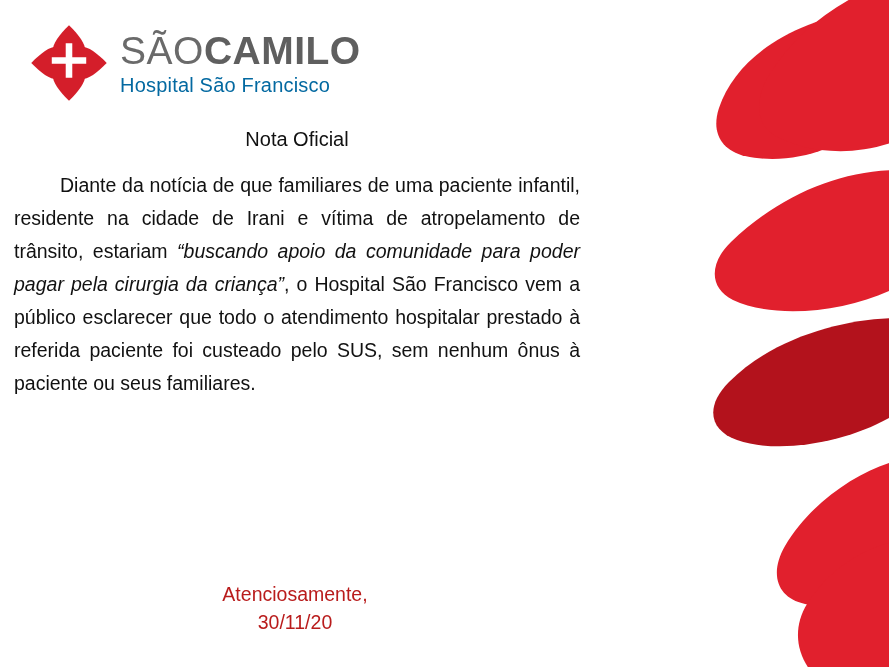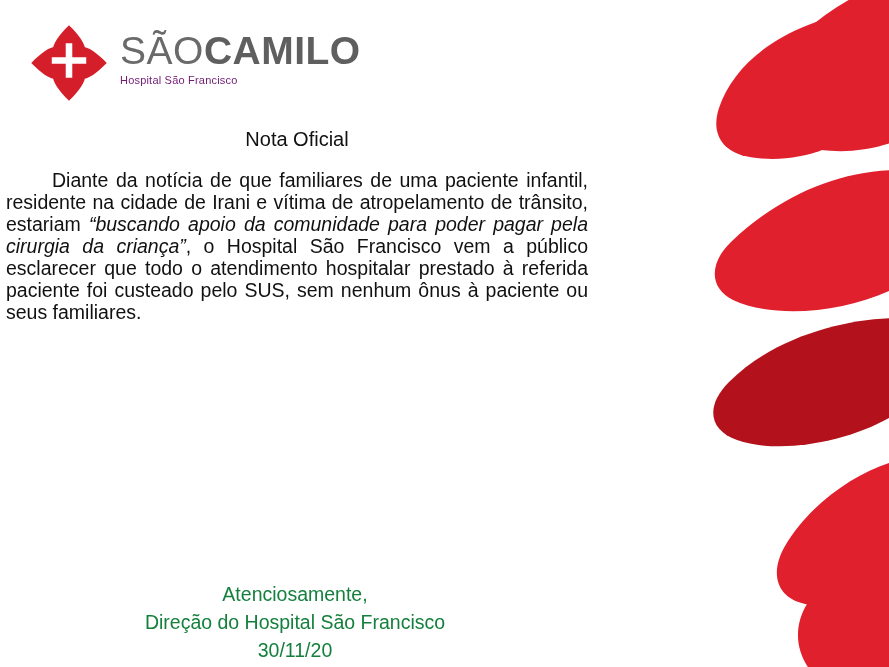--- a/index.html
+++ b/index.html
@@ -48,22 +48,22 @@
     line-height: 42px;
     letter-spacing: 0.5px;
     color: #6a6a6a;
     white-space: nowrap;
   }
   .logo-title .bold {
     font-weight: bold;
     color: #5f5f5f;
   }
   .logo-sub {
-    font-size: 11px;
-    color: #701a75;
+    font-size: 20px;
+    color: #0369a1;
     margin-top: 2px;
     letter-spacing: 0.2px;
     white-space: nowrap;
   }
 
   
   .doc {
     position: absolute;
     left: 0;
     top: 128px;
@@ -73,44 +73,44 @@
   }
   .doc-title {
     text-align: center;
     font-weight: normal;
     font-size: 20px;
     margin: 0 0 18px 0;
     color: #111;
   }
   .para {
     font-size: 19.5px;
-    line-height: 22px;
+    line-height: 33px;
     text-align: justify;
     text-justify: inter-word;
-    margin: 0;
+    margin: 8px;
     color: #111;
     text-indent: 46px;
   }
   .para + .para {
     margin-top: 0px;
   }
   .para .quote {
     font-style: italic;
   }
 
   
   .signature {
     position: absolute;
     left: 0;
     top: 580px;
     width: 590px;
     text-align: center;
     font-size: 19.5px;
     line-height: 28px;
-    color: #15803d;
+    color: #b91c1c;
   }
 </style>
 </head>
 <body>
 
 <svg class="petals" viewBox="0 0 320 667" preserveAspectRatio="none" aria-hidden="true">
 
   <path d="M330 10 C250 20 196 60 180 108 C172 132 182 150 206 156 C250 166 300 150 330 122 Z" fill="#e1202d" transform="translate(-30,0)"></path>
   <path d="M300 -10 L330 -10 L330 140 C280 160 230 150 205 135 C185 122 186 96 202 72 C224 38 258 8 300 -10 Z" fill="#e1202d"></path>
 
@@ -144,15 +144,14 @@
 
 <div class="doc">
   <h1 class="doc-title">Nota Oficial</h1>
 
   <p class="para"><span>Diante da notícia de que familiares de uma paciente infantil, residente na cidade de Irani e vítima de atropelamento de trânsito, estariam </span><span class="quote">“buscando apoio da comunidade para poder pagar pela cirurgia da criança”</span><span>, o Hospital São Francisco vem a público esclarecer que todo o atendimento hospitalar prestado à referida paciente foi custeado pelo SUS, sem nenhum ônus à paciente ou seus familiares.</span></p>
 
 </div>
 
 <div class="signature">
   <div>Atenciosamente,</div>
-  <div>Direção do Hospital São Francisco</div>
   <div>30/11/20</div>
 </div>
 
 </body></html>

